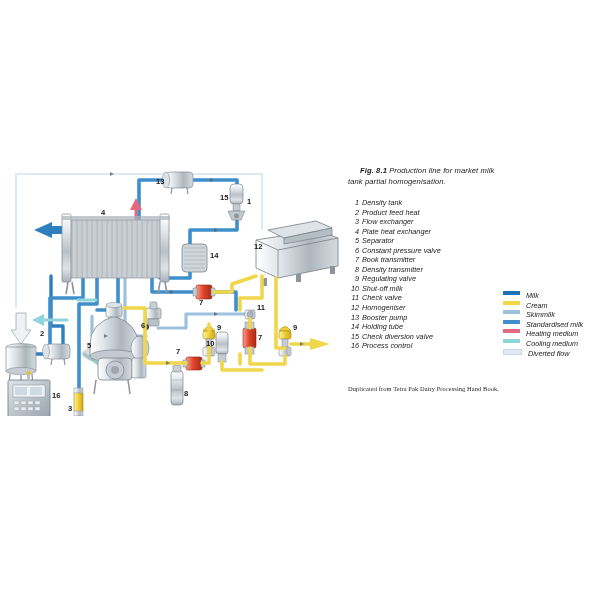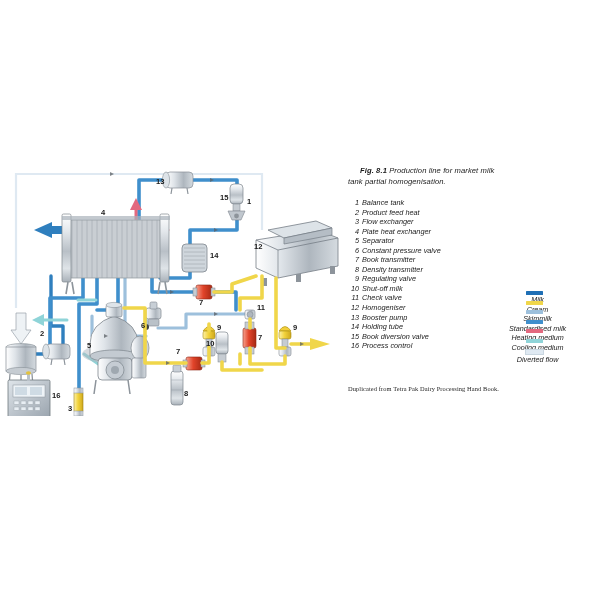--- a/index.html
+++ b/index.html
@@ -26,21 +26,21 @@
     font-size:7.3px;line-height:9.55px;color:#1b1b1b;
     font-style:italic;display:flex;gap:3px;
   }
   .num-list li .n{display:inline-block;width:11px;text-align:right;flex:none;}
   .attrib{
     position:absolute;left:348px;top:385px;width:230px;
     font-family:"Liberation Serif", serif;
     font-size:6.4px;color:#1f1f1f;letter-spacing:.1px;white-space:nowrap;
   }
   .color-legend{position:absolute;left:503px;top:291px;}
-  .cl-row{display:flex;align-items:center;height:9.6px;flex-direction:column;}
+  .cl-row{display:flex;align-items:flex-start;height:9.6px;}
   .cl-sw{width:17px;height:4px;flex:none;border-radius:.5px;}
   .cl-lb{font-size:7.2px;font-style:italic;color:#1b1b1b;margin-left:6px;white-space:nowrap;}
 
   
   .diagram{position:absolute;left:0px;top:158px;width:345px;height:258px;}
   .diagram svg{display:block;}
   .lbl{
     font-family:"Liberation Sans", sans-serif;
     font-size:7.6px;font-weight:bold;fill:#1a1a1a;
   }
@@ -371,21 +371,21 @@
   </div>
 
   <div class="caption-col">
     <p class="fig-title">
       <b>Fig. 8.1</b>
       <span>Production line for market milk tank partial homogenisation.</span>
     </p>
     <ul class="num-list">
       <li>
           <span class="n">1</span>
-          <span>Balance tank</span>
+          <span>Density tank</span>
         </li>
       <li>
           <span class="n">2</span>
           <span>Product feed heat</span>
         </li>
       <li>
           <span class="n">3</span>
           <span>Flow exchanger</span>
         </li>
       <li>
@@ -427,21 +427,21 @@
       <li>
           <span class="n">13</span>
           <span>Booster pump</span>
         </li>
       <li>
           <span class="n">14</span>
           <span>Holding tube</span>
         </li>
       <li>
           <span class="n">15</span>
-          <span>Book diversion valve</span>
+          <span>Check diversion valve</span>
         </li>
       <li>
           <span class="n">16</span>
           <span>Process control</span>
         </li>
     </ul>
   </div>
 
   <div class="color-legend">
     <div class="cl-row">

